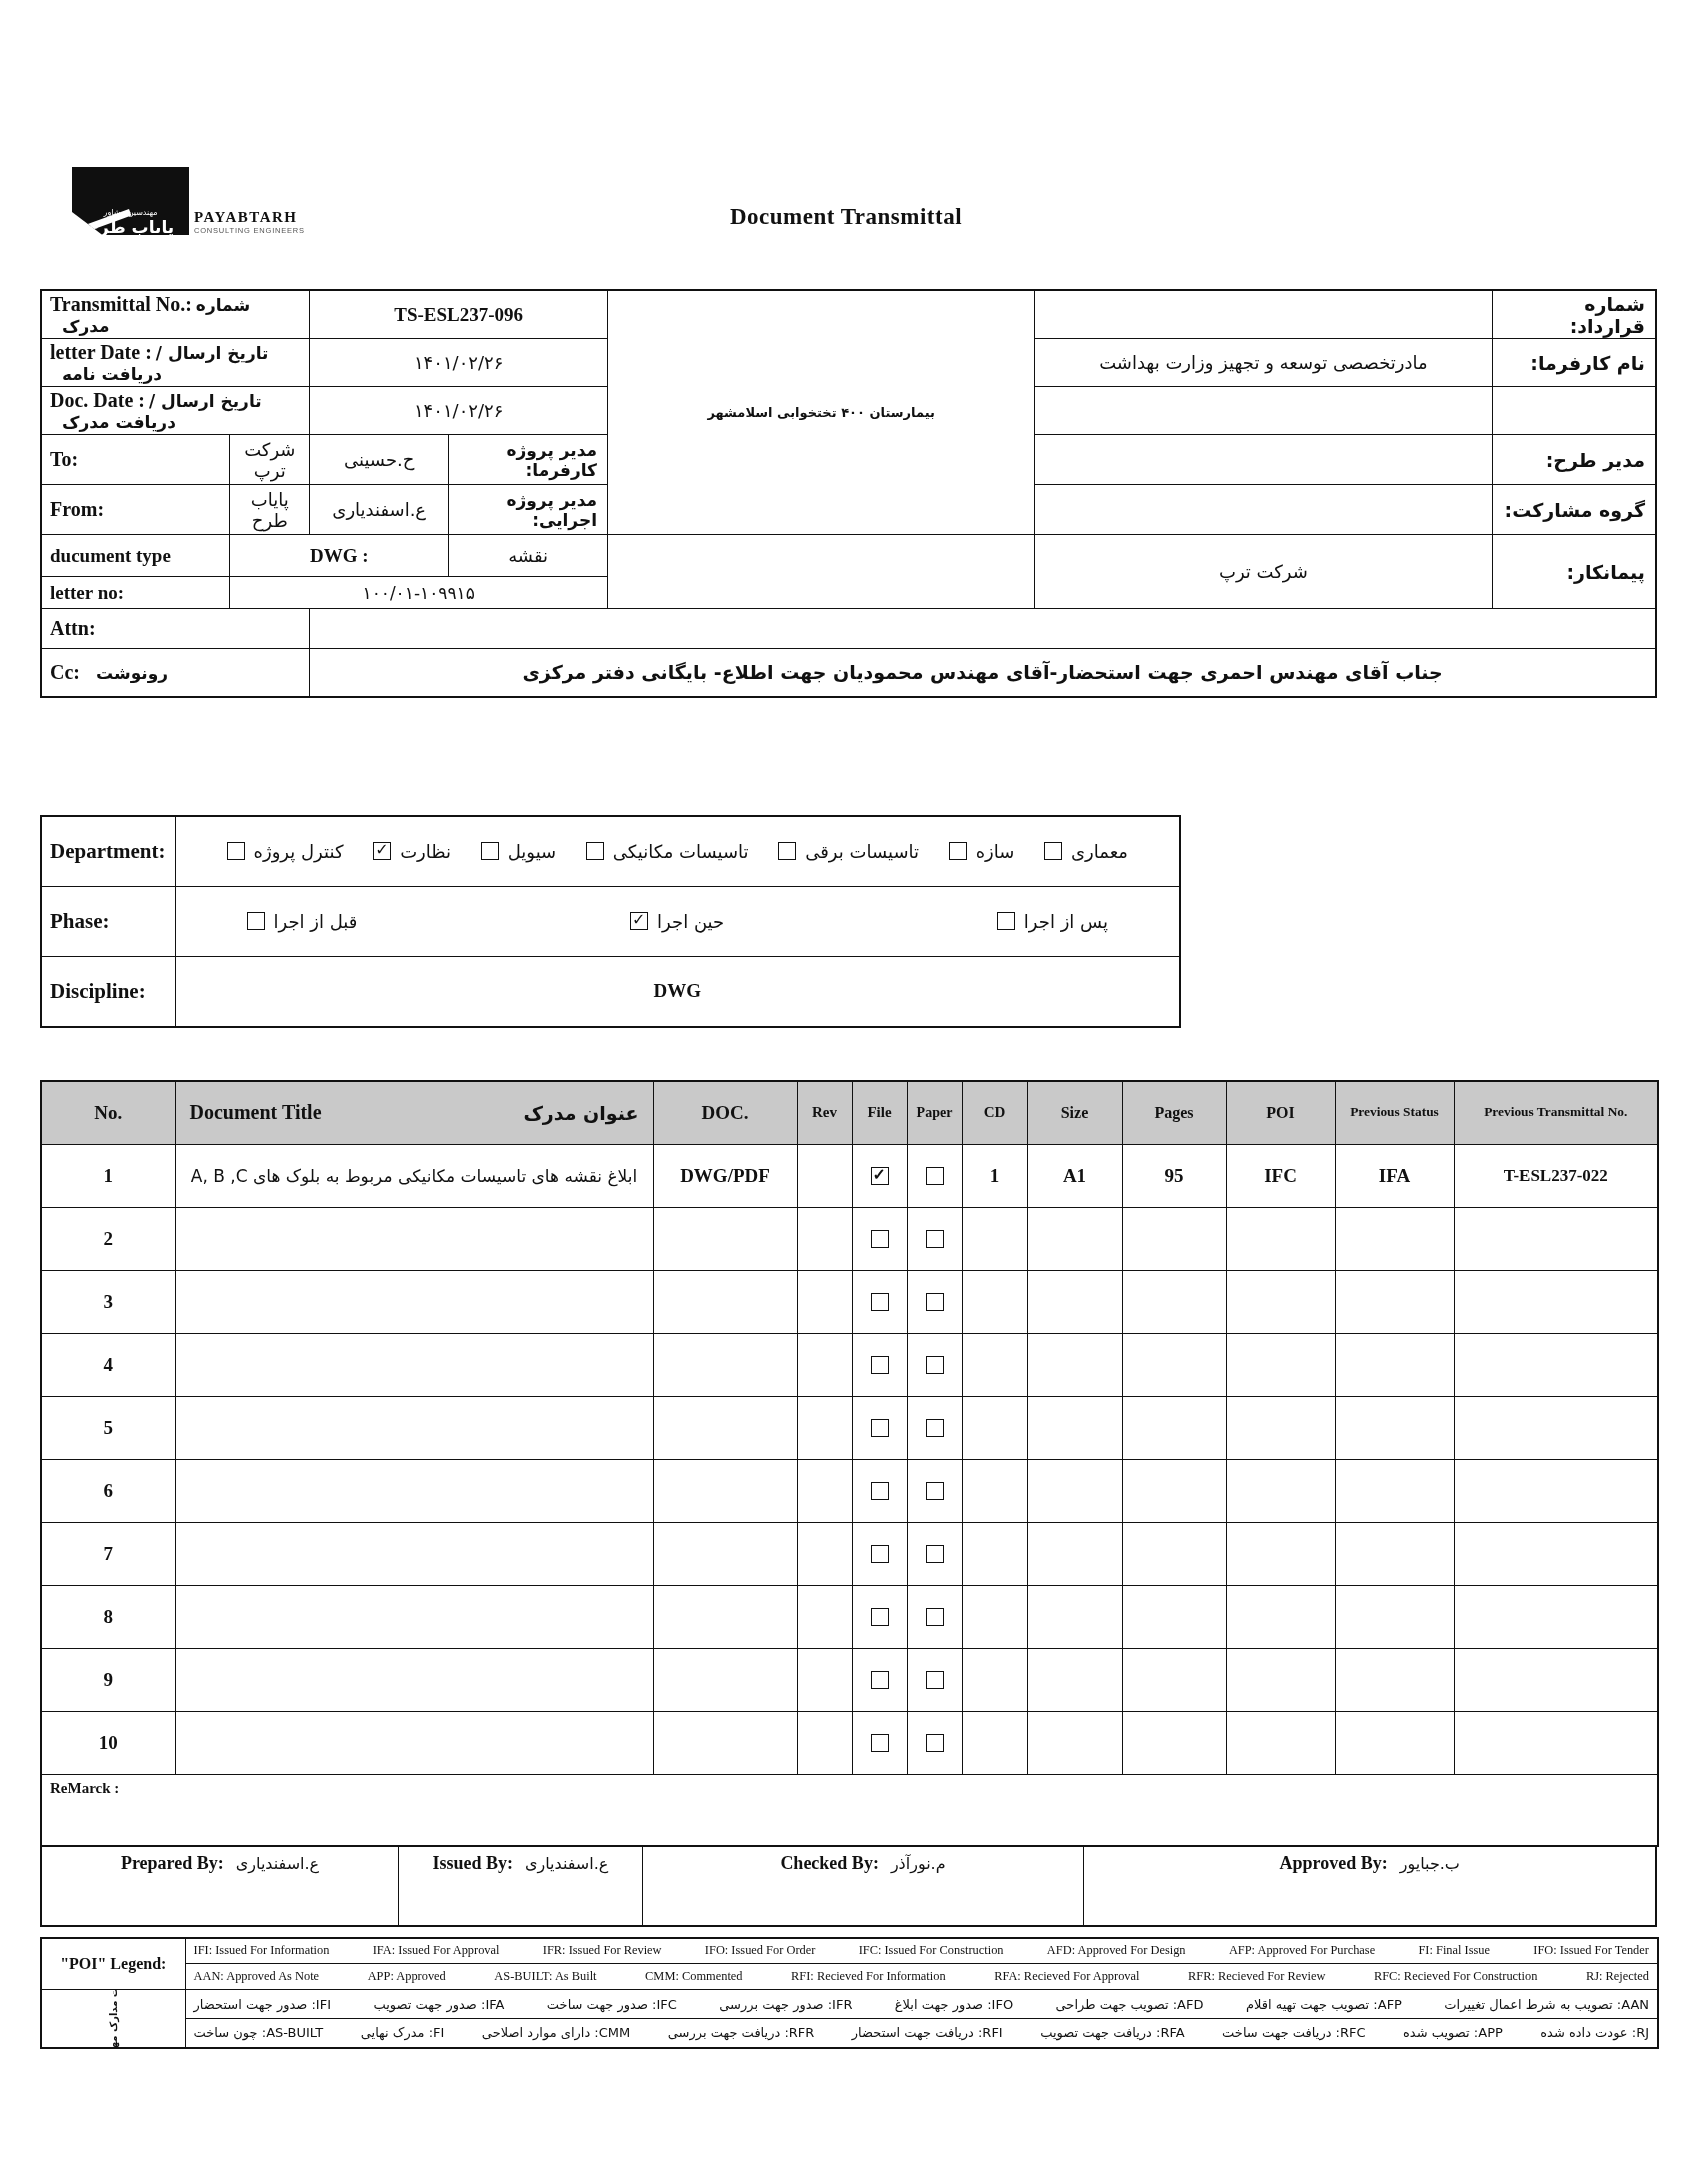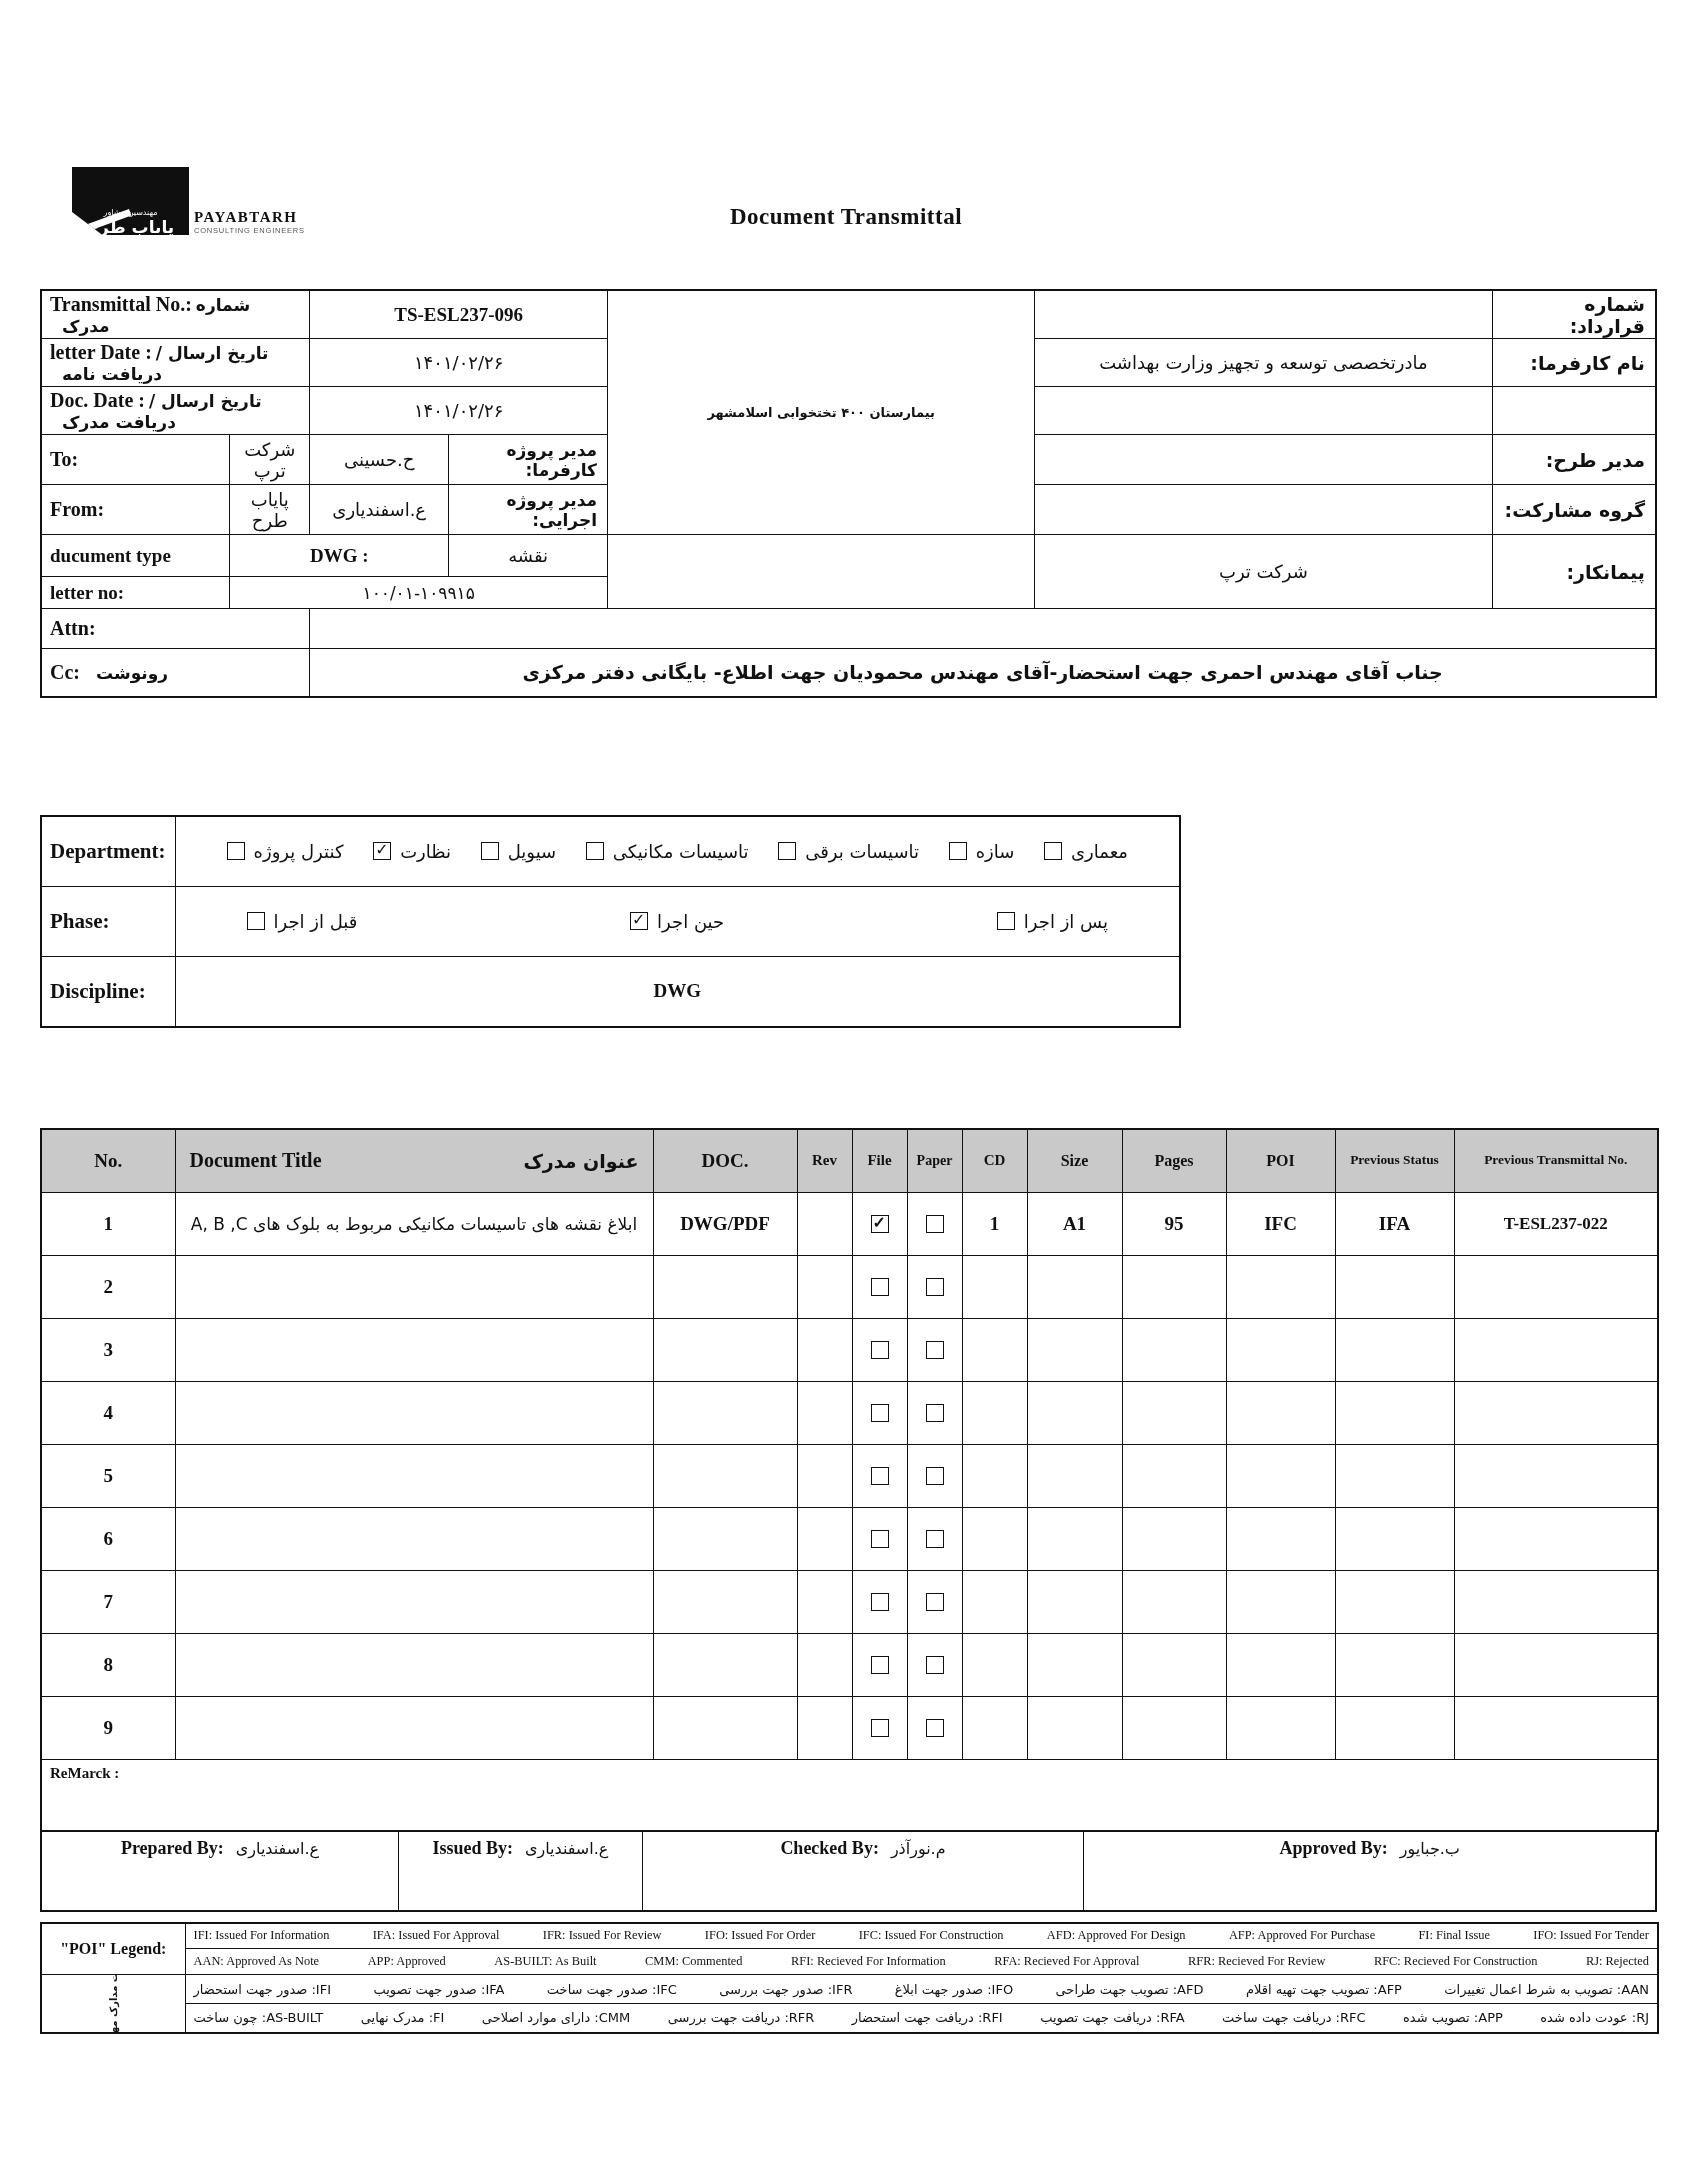--- a/index.html
+++ b/index.html
@@ -33,21 +33,21 @@
   .logo-fa-small{font-size:8px;padding-top:5px;margin-top:36px;}
   .logo-fa{font-size:17px;font-weight:700;}
   .logo-swoosh{position:absolute;bottom:9px;left:0;width:60px;height:7px;background:#fff;transform:rotate(-20deg);}
   .logo-en-name{font-family:"Liberation Serif","DejaVu Sans",serif;font-weight:700;font-size:15px;letter-spacing:1.5px;}
   .logo-en-sub{font-family:"Liberation Sans","DejaVu Sans",sans-serif;font-size:7.5px;color:#555;letter-spacing:0.8px;}
   
   .cls{margin-top:117px;width:1139px;}
   .cls td{height:65px;}
   .cls .lbl-cell .en{font-size:21px;}
   
-  .doc{margin-top:100px;width:1617px;}
+  .doc{margin-top:52px;width:1617px;}
   .doc td{height:60px;}
   .hth{font-family:"Liberation Serif","DejaVu Sans",serif;font-weight:700;font-size:19px;text-align:center;vertical-align:middle;background:#c9c9c9;}
   .hth-small{font-size:13.4px;line-height:1.25;}
   .title-h{background:#c9c9c9;vertical-align:middle;padding:0 14px;}
   .title-h .in{display:flex;justify-content:space-between;align-items:center;}
   .title-h .fa{font-size:19px;font-weight:700;}
   .title-cell{font-size:17px;text-align:center;vertical-align:middle;}
   .remark-cell{vertical-align:top;padding:5px 8px;height:68px;text-align:left;font-size:15px;}
   
   .sig-row{display:flex;width:1617px;border:2.4px solid #111;border-top:none;height:80px;box-sizing:border-box;}
@@ -419,20 +419,34 @@
         <td class="c"><span class="cb"></span></td>
         <td class="c"><span class="cb"></span></td>
         <td class="c val"></td>
         <td class="c val"></td>
         <td class="c val"></td>
         <td class="c val"></td>
         <td class="c val"></td>
         <td class="c val"></td>
       </tr>
 
+      <tr>
+        <td class="c val">10</td>
+        <td class="fa title-cell"></td>
+        <td class="c val"></td>
+        <td class="c val"></td>
+        <td class="c"><span class="cb"></span></td>
+        <td class="c"><span class="cb"></span></td>
+        <td class="c val"></td>
+        <td class="c val"></td>
+        <td class="c val"></td>
+        <td class="c val"></td>
+        <td class="c val"></td>
+        <td class="c val"></td>
+      </tr>
 
       <tr>
         <td colspan="12" class="remark-cell">
           <span class="en" style="font-size:15px">ReMarck :</span>
         </td>
       </tr>
     </tbody>
       </table>
 
     <div class="sig-row">

